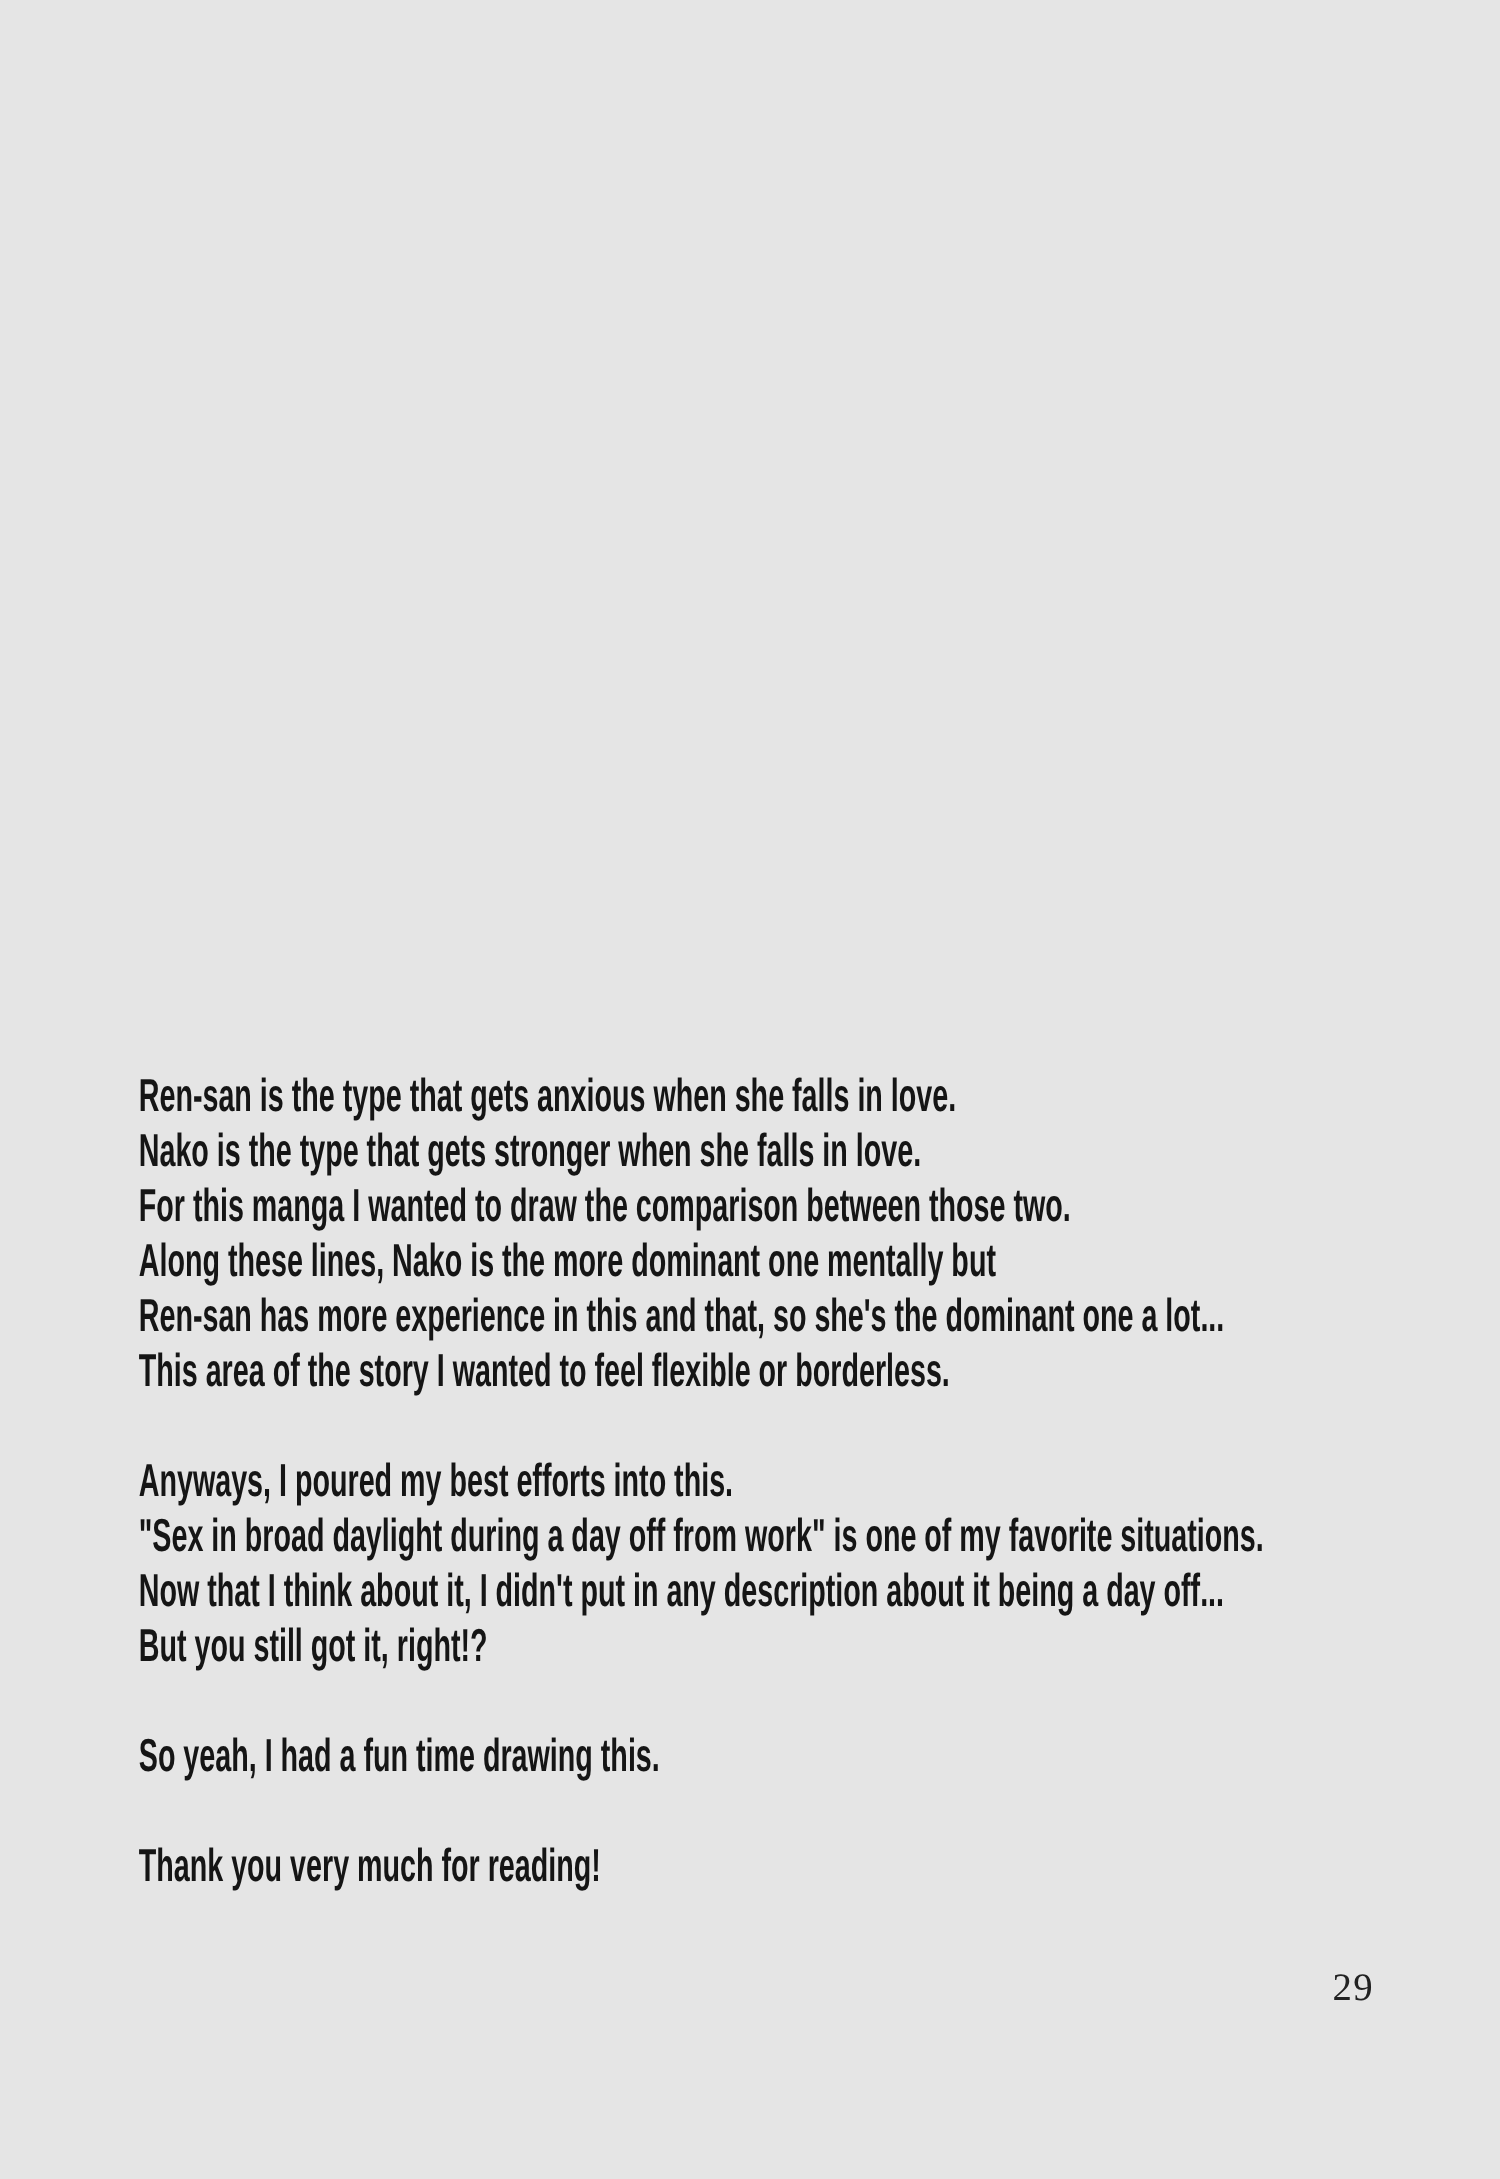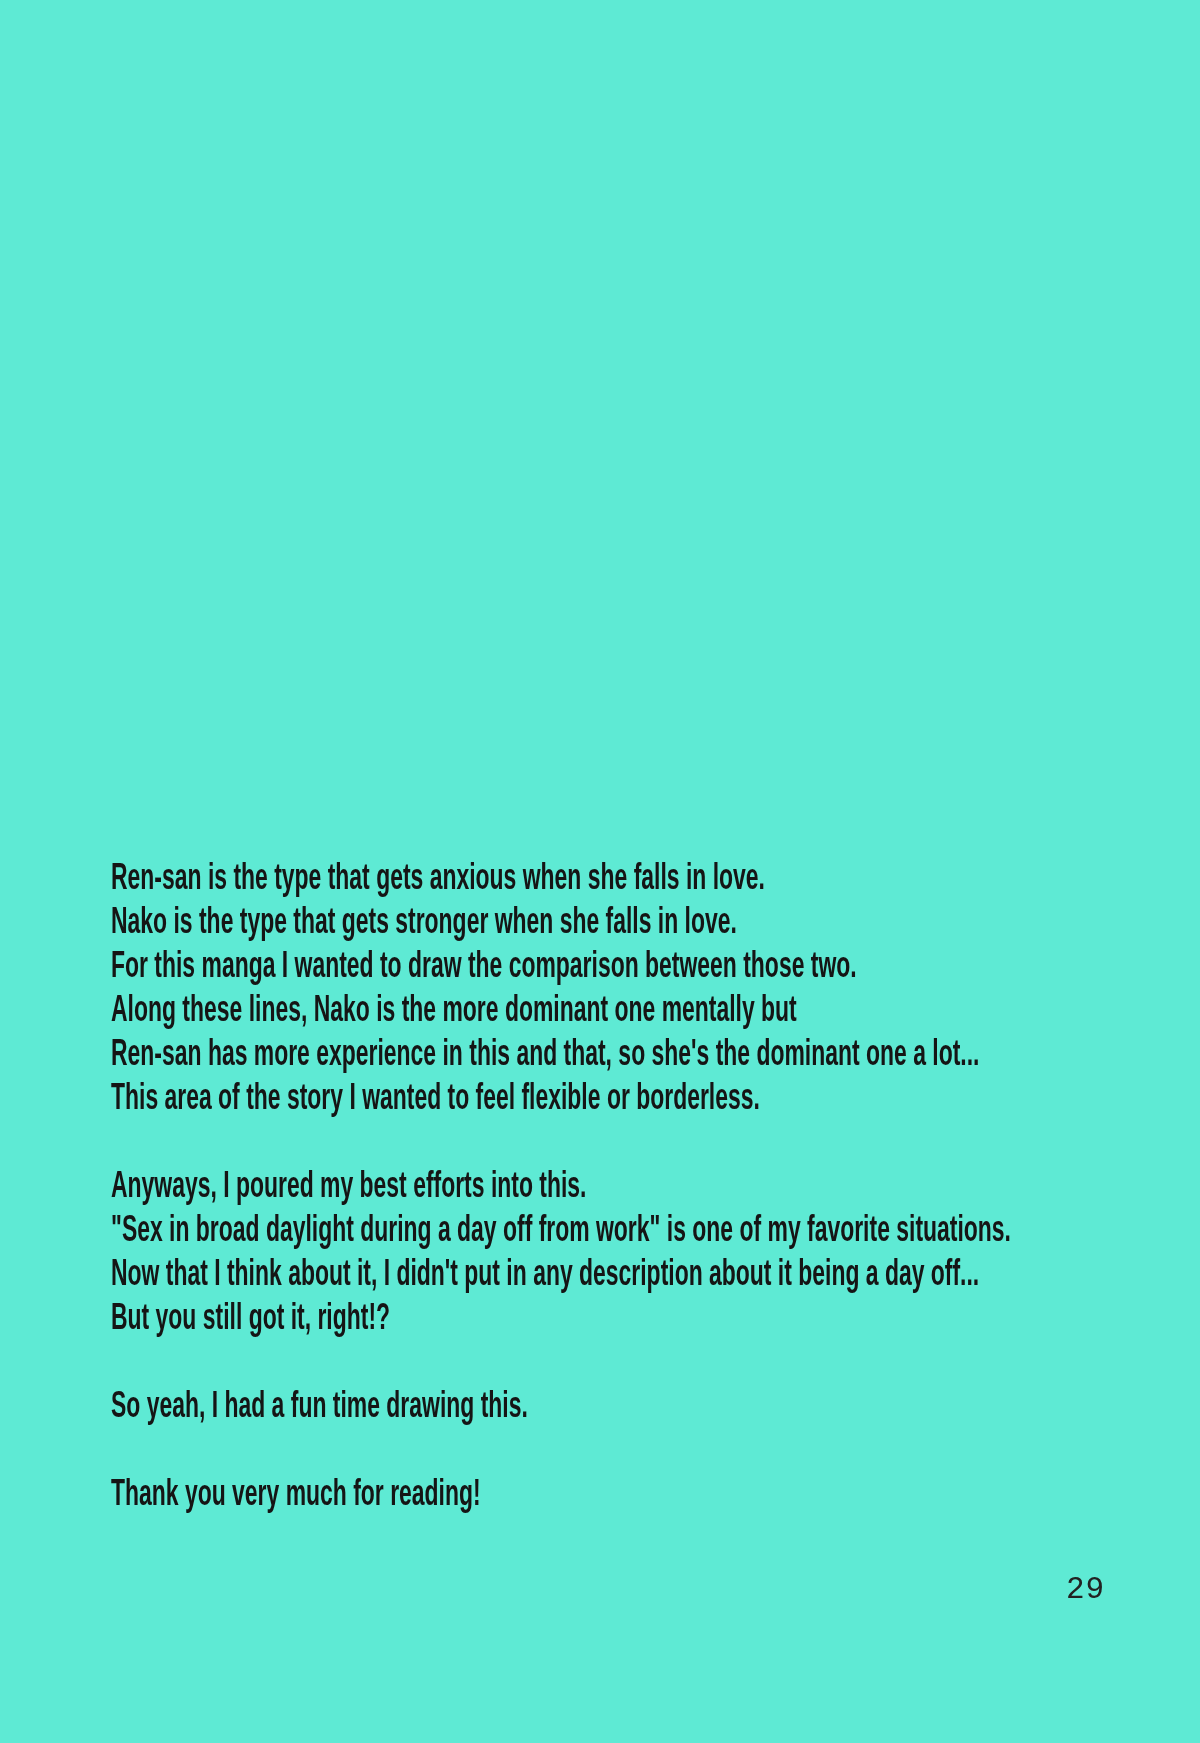--- a/index.html
+++ b/index.html
@@ -4,21 +4,21 @@
 <style>
   html, body {
     margin: 0;
     padding: 0;
     background: #ffffff;
   }
   .page {
     position: relative;
     width: 1200px;
     height: 1743px;
-    background: #5eead4;
+    background: #e5e5e5;
     overflow: hidden;
     font-family: "Liberation Sans", "DejaVu Sans", sans-serif;
   }
   .afterword {
     position: absolute;
     left: 111px;
     top: 855px;
     color: #151515;
   }
   .afterword p {
@@ -34,21 +34,21 @@
     line-height: 44px;
     white-space: nowrap;
     letter-spacing: 0px;
     transform: scaleX(0.62);
     transform-origin: 0 50%;
   }
   .page-number {
     position: absolute;
     left: 1066px;
     top: 1572px;
-    font-family: Liberation Mono, monospace;
+    font-family: Liberation Serif, serif;
     font-size: 31px;
     color: #222222;
     letter-spacing: 1px;
   }
 </style>
 </head>
 <body>
 
 <div class="page">
 

